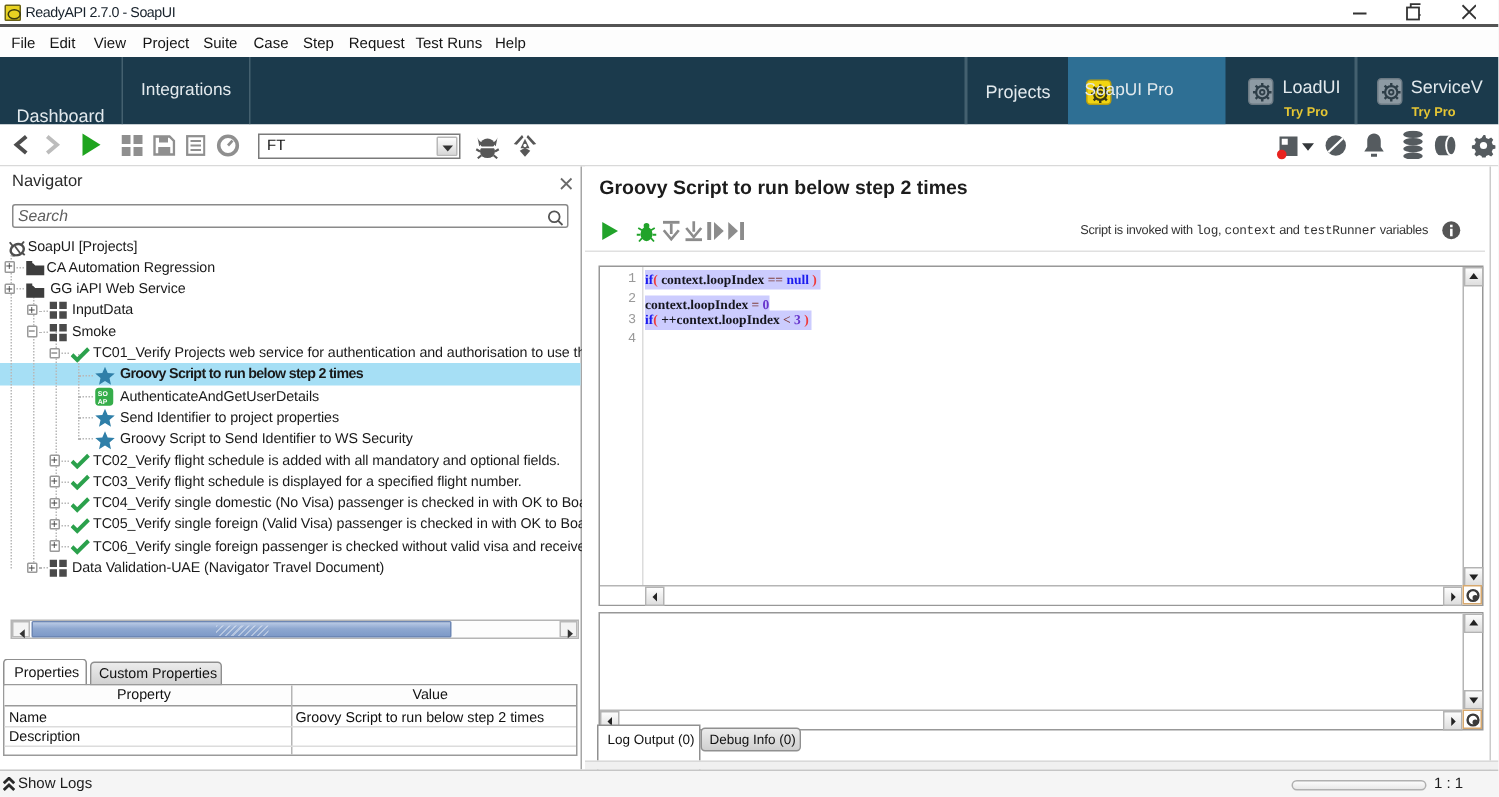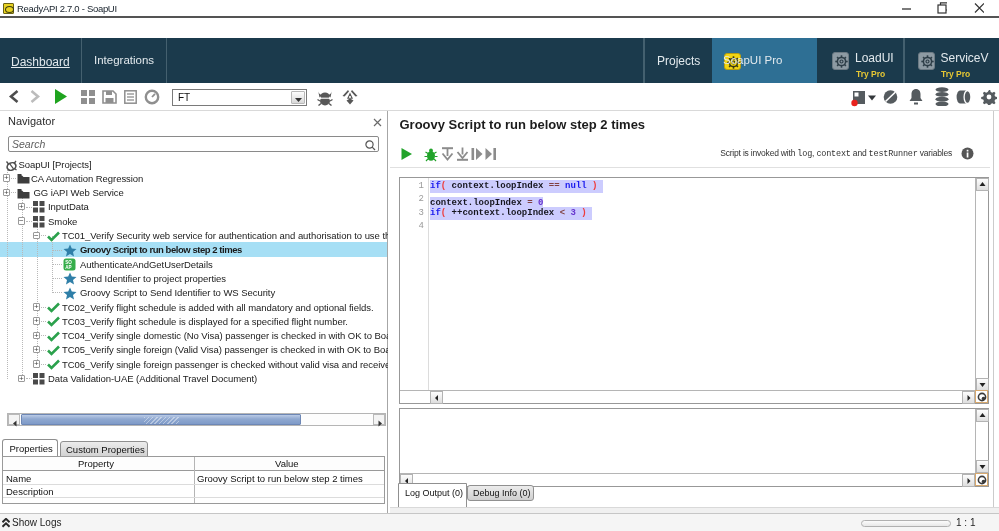--- a/index.html
+++ b/index.html
@@ -65,21 +65,21 @@
 #rightpanel { position:absolute; left:389.5px; top:110.5px; width:609.5px; height:402px; background:#fff; }
 #rp-title { position:absolute; left:10px; top:6px; font-size:13px; font-weight:bold; color:#1c1c1c; }
 #rp-toolbar { position:absolute; left:0; top:29px; width:600px; height:28.5px; border-bottom:1px solid #e0e0e0; }
 #invoked { position:absolute; right:47px; top:37px; font-size:8.5px; color:#333; letter-spacing:-0.2px; }
 #invoked tt { font-family:"Liberation Mono", monospace; font-size:8.5px; }
 #editor { position:absolute; left:9.5px; top:66.5px; width:590px; height:227px;
   border:1px solid #989898; background:#fff; }
 .lnum { position:absolute; font-family:"Liberation Mono", monospace; font-size:9px; color:#9a9a9a; width:24px; text-align:right; height:13.4px; line-height:13.4px; }
 .cline { position:absolute; left:30px; height:13.4px; line-height:13.4px; font-family:"Liberation Mono", monospace; font-size:9px; font-weight:bold; white-space:pre; }
 .cline .sel { display:inline-block; height:13.4px; vertical-align:top; }
-.sel { background:#ccccfe; }
+.sel { background:#ccccfe;font-family:Liberation Serif, serif; }
 .kw { color:#1a1aee; } .sep { color:#ef3b3b; } .op { color:#804040; }
 .num { color:#6633cc; } .str { color:#dc00dc; } .pln { color:#16161e; }
 #logbox { position:absolute; left:9.5px; top:297.5px; width:590px; height:79px;
   border:1px solid #989898; background:#fff; }
 .ltab { position:absolute; font-size:9px; color:#111; border:1px solid #909090; white-space:nowrap; }
 .arrbox { position:absolute; width:13px; height:13px; background:linear-gradient(#fdfdfd,#dedede); border:1px solid #b3b3b3;
   font-size:7px; text-align:center; line-height:11px; color:#222; }
 
 
 #statusbar { position:absolute; left:0; top:512.5px; width:999px; height:18.5px;
@@ -101,23 +101,35 @@
       </svg>
   <svg class="winbtn" style="left:937px" width="12" height="16">
         <rect x="1" y="5" width="8" height="8" fill="none" stroke="#333" stroke-width="1.2"></rect>
         <path d="M3.5 5 V2.8 H11 V10 H9" fill="none" stroke="#333" stroke-width="1.2"></path>
       </svg>
   <svg class="winbtn" style="left:974px" width="12" height="16">
         <path d="M1 3.5 L10 12.5 M10 3.5 L1 12.5" stroke="#333" stroke-width="1.2"></path>
       </svg>
 </div>
 
+<div id="menubar">
+  <span class="menu-item" style="left:7.5px">File</span>
+  <span class="menu-item" style="left:33px">Edit</span>
+  <span class="menu-item" style="left:62.5px">View</span>
+  <span class="menu-item" style="left:95px">Project</span>
+  <span class="menu-item" style="left:135.5px">Suite</span>
+  <span class="menu-item" style="left:169px">Case</span>
+  <span class="menu-item" style="left:202px">Step</span>
+  <span class="menu-item" style="left:232.5px">Request</span>
+  <span class="menu-item" style="left:277px">Test Runs</span>
+  <span class="menu-item" style="left:330px">Help</span>
+</div>
 
 <div id="navbar">
-  <span class="nav-text" style="left:11px; top:17px; font-size:12px;text-decoration:underline;">Dashboard</span>
+  <span class="nav-text" style="left:11px; top:32px; font-size:12px;">Dashboard</span>
   <div class="nav-sep" style="left:80.5px"></div>
   <span class="nav-text" style="left:94px; top:16.5px;">Integrations</span>
   <div class="nav-sep" style="left:165.5px"></div>
   <div class="nav-sep" style="left:643px"></div>
   <span class="nav-text" style="left:657px; top:16px; font-size:12px;">Projects</span>
   <div id="tab-active"></div>
   <div class="badge" style="left:723.5px; top:15px; background:#f2d512; border:1px solid #b89f10;">
     <svg width="13" height="13" viewBox="0 0 13 13">
           <g stroke="#3a3a14" fill="none">
             <circle cx="6.5" cy="6.5" r="4.1" stroke-width="1.5"></circle>
@@ -340,21 +352,21 @@
         <rect x="0" y="6.5" width="5" height="5" fill="#4a4a4a"></rect>
             <rect x="6.5" y="6.5" width="5" height="5" fill="#4a4a4a"></rect>
       </svg>
       <span class="txt" style="left:48px">Smoke</span>
     </div>
     <div class="trow" style="top:118px">
       <div class="pm" style="left:32.5px; top:3px;">−</div>
       <svg class="tico" style="left:47px; top:2px;" width="13" height="11">
             <path d="M1 5.5 L4.5 9 L12 1.5" fill="none" stroke="#2ba14c" stroke-width="2.6"></path>
           </svg>
-      <span class="txt" style="left:62px">TC01_Verify Security web service for authentication and authorisation to use th</span>
+      <span class="txt" style="left:62px">TC01_Verify Projects web service for authentication and authorisation to use th</span>
     </div>
     <div class="trow" style="top:132.3px; font-weight:bold;">
       <svg class="tico" style="left:63px; top:1px;" width="14" height="13">
             <path d="M7 0.5 L8.8 4.6 L13.5 5 L10 8 L11 12.5 L7 10 L3 12.5 L4 8 L0.5 5 L5.2 4.6 Z" fill="#2f7fa8"></path>
           </svg>
       <span class="txt" style="left:80px; letter-spacing:-0.45px;">Groovy Script to run below step 2 times</span>
     </div>
     <div class="trow" style="top:146.6px">
       <svg class="tico" style="left:63px; top:1px;" width="13" height="13">
         <rect x="0.5" y="0.5" width="12" height="12" rx="2.5" fill="#35ad4a"></rect>
@@ -411,21 +423,21 @@
       <span class="txt" style="left:62px">TC06_Verify single foreign passenger is checked without valid visa and receive D</span>
     </div>
     <div class="trow" style="top:261px">
       <div class="pm" style="left:17.5px; top:3px;">+</div>
       <svg class="tico" style="left:33px; top:1.5px;" width="12" height="12">
         <rect x="0" y="0" width="5" height="5" fill="#4a4a4a"></rect>
             <rect x="6.5" y="0" width="5" height="5" fill="#4a4a4a"></rect>
         <rect x="0" y="6.5" width="5" height="5" fill="#4a4a4a"></rect>
             <rect x="6.5" y="6.5" width="5" height="5" fill="#4a4a4a"></rect>
       </svg>
-      <span class="txt" style="left:48px">Data Validation-UAE (Additional Travel Document)</span>
+      <span class="txt" style="left:48px">Data Validation-UAE (Navigator Travel Document)</span>
     </div>
   </div>
 
   <div id="hscroll">
     <div class="sbtn" style="left:0; top:0; width:12px; height:11.5px;"><svg width="12" height="11">
             <path d="M7.5 2.5 L4 5.5 L7.5 8.5 Z" fill="#333"></path>
           </svg></div>
     <div class="abs" style="left:12.5px; top:0.5px; width:280px; height:10.5px; border:1px solid #6d87b5; border-radius:1px; background:linear-gradient(#b9cae6,#8fa8d0 45%,#7e9ac8);">
           <div class="abs" style="left:122px; top:1.5px; width:35px; height:7px; background:repeating-linear-gradient(135deg, rgba(255,255,255,0.4) 0 1px, rgba(255,255,255,0) 1px 3px);"></div>
         </div>

